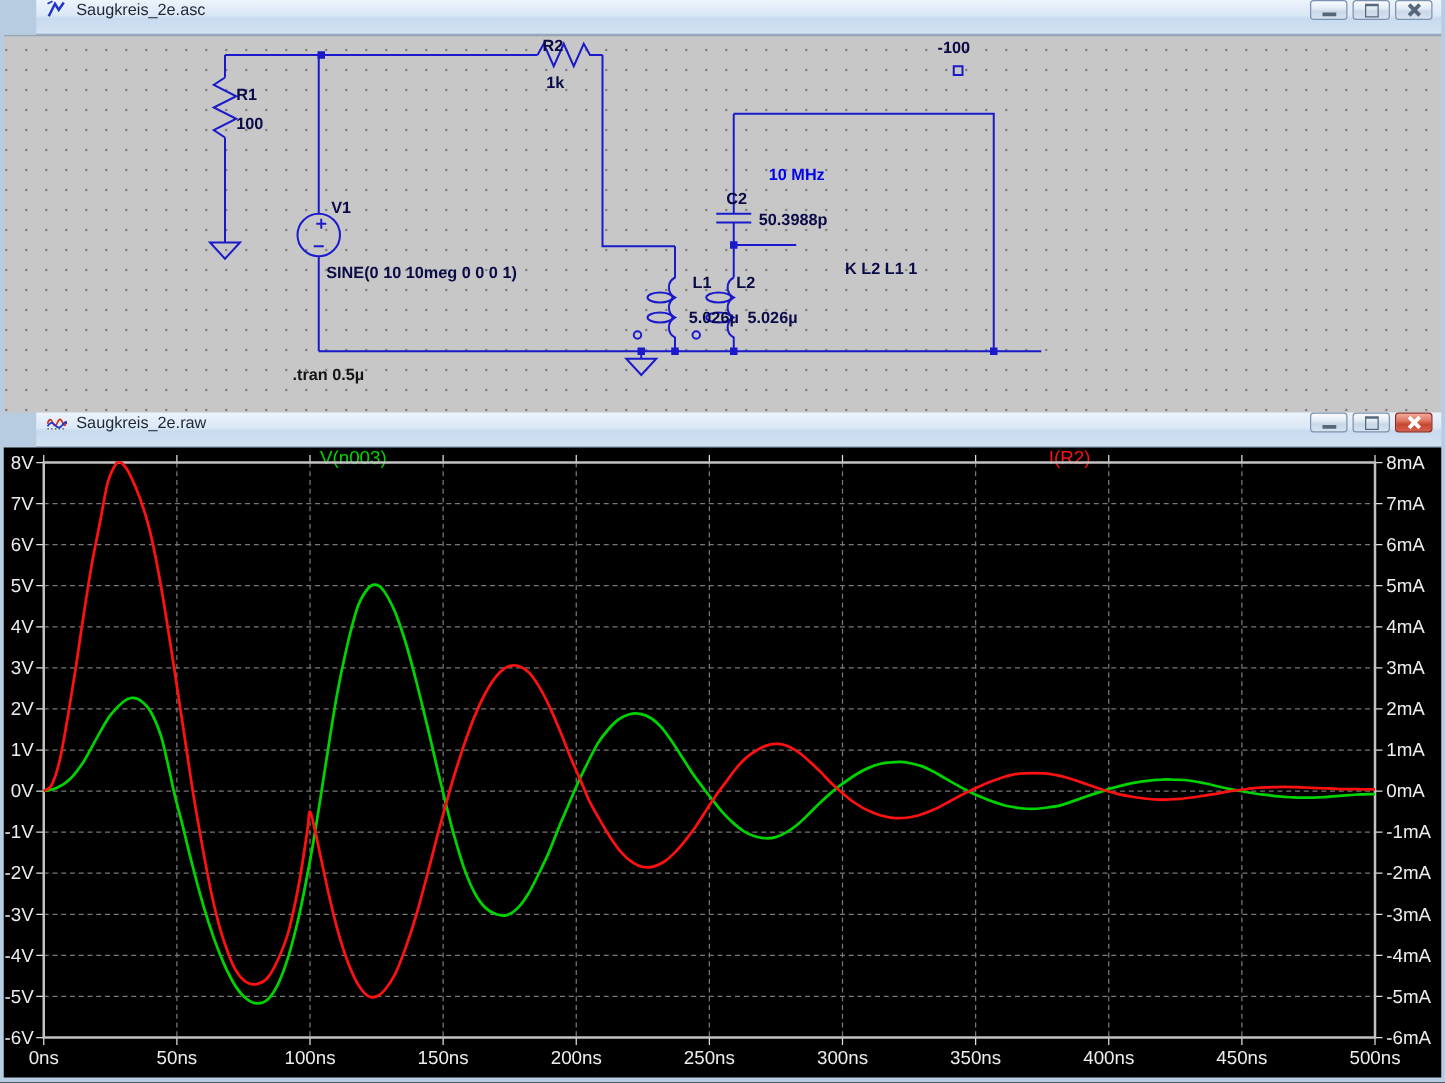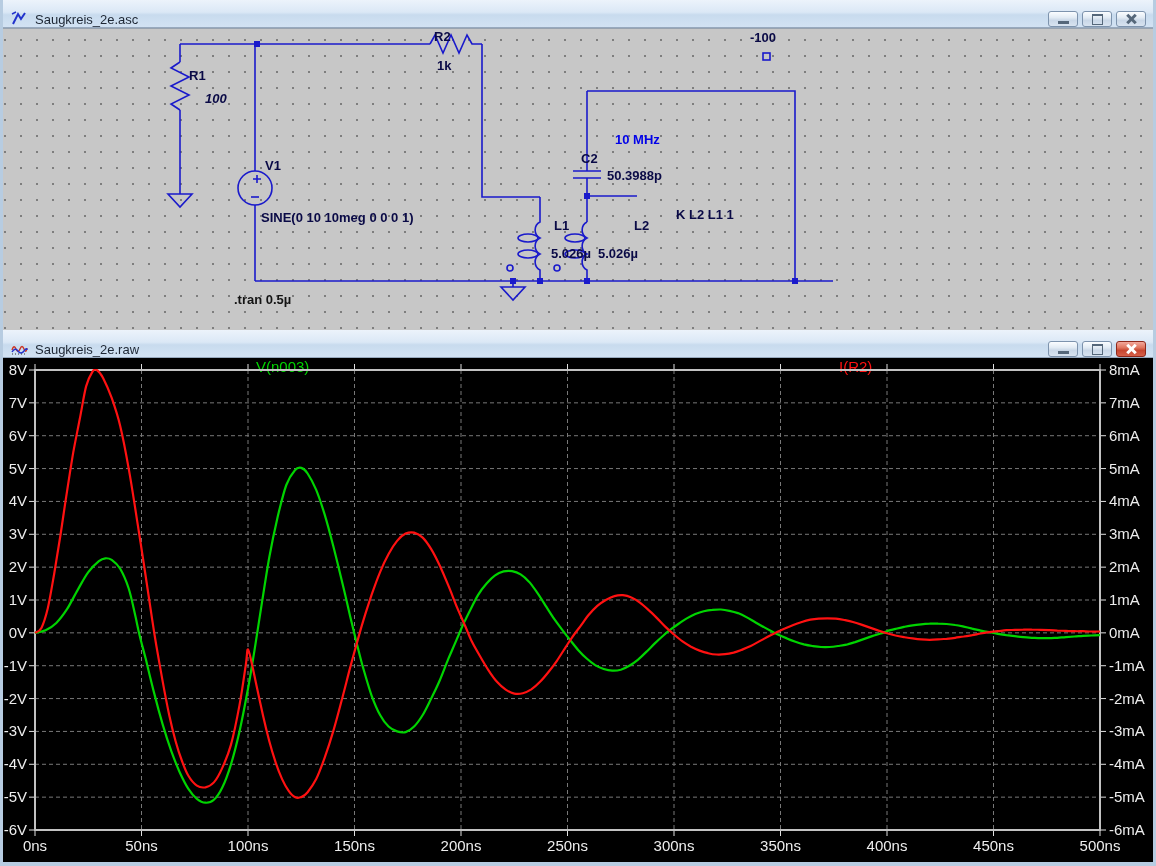--- a/index.html
+++ b/index.html
@@ -2,23 +2,23 @@
 <html><head>
 <meta charset="utf-8">
 <style>
   html,body{margin:0;padding:0;background:#222;}
   .screen{position:relative;width:1156px;height:866px;overflow:hidden;
           font-family:"Liberation Sans",sans-serif;background:#b7cce1;}
   .window{position:absolute;left:0;width:1156px;box-sizing:border-box;background:#b7cce1;
           padding:0 3px;}
   .win-schematic{top:0;height:330px;padding-bottom:8px;}
   .win-plot{top:330px;height:536px;padding-bottom:4px;}
-  .titlebar{height:28px;display:flex;align-items:flex-end;gap:7px;padding:12px 4px 0 8px;
+  .titlebar{height:28px;display:flex;align-items:flex-start;gap:7px;padding:0 4px 0 8px;
             background:linear-gradient(180deg,#ecf3fb 0%,#dbe8f6 45%,#c8dbee 55%,#d2e2f3 100%);
-            box-sizing:border-box;border-bottom:1px solid #97a9be;}
+            box-sizing:border-box;border-bottom:1px solid #97a9be;margin-left:26px;}
   .win-plot .titlebar{height:28px;}
   .win-title{font-size:13px;color:#1d2633;}
   .win-controls{margin-left:auto;display:flex;gap:4px;align-items:center;padding-right:3px;}
   .wbtn{width:30px;height:16px;border:1px solid #7d93ad;border-radius:3px;box-sizing:border-box;
         background:linear-gradient(180deg,#fbfdff,#e2ebf4 40%,#c9d7e7 60%,#d8e3f0);
         display:flex;align-items:center;justify-content:center;cursor:default;}
   .wbtn.close-active{background:linear-gradient(180deg,#f2a99c,#e07660 40%,#c74630 60%,#d65f49);
         border-color:#8f281b;}
   .g-min{width:11px;height:3px;background:#55677a;margin-top:7px;}
   .g-box{width:9px;height:8px;border:1px solid #55677a;border-top:2px solid #55677a;background:transparent;}
@@ -110,29 +110,29 @@
           <rect x="507" y="250" width="6" height="6"></rect>
           <rect x="534" y="250" width="6" height="6"></rect>
           <rect x="581" y="250" width="6" height="6"></rect>
           <rect x="789" y="250" width="6" height="6"></rect>
         </g>
       </svg>
       <div id="schematic-labels">
           <span style="left: 431px; top: 1px; color: rgb(10, 10, 70);">R2</span>
           <span style="left: 434px; top: 30px; color: rgb(10, 10, 70);">1k</span>
           <span style="left: 186px; top: 40px; color: rgb(10, 10, 70);">R1</span>
-          <span style="left: 202px; top: 63px; color: rgb(10, 10, 70); font-style: italic;">100</span>
+          <span style="left: 186px; top: 63px; color: rgb(10, 10, 70);">100</span>
           <span style="left: 262px; top: 130px; color: rgb(10, 10, 70);">V1</span>
           <span style="left: 258px; top: 182px; color: rgb(10, 10, 70);">SINE(0 10 10meg 0 0 0 1)</span>
           <span style="left: 612px; top: 104px; color: rgb(2, 2, 232);">10 MHz</span>
           <span style="left: 578px; top: 123px; color: rgb(10, 10, 70);">C2</span>
           <span style="left: 604px; top: 140px; color: rgb(10, 10, 70);">50.3988p</span>
           <span style="left: 551px; top: 190px; color: rgb(10, 10, 70);">L1</span>
           <span style="left: 548px; top: 218px; color: rgb(10, 10, 70);">5.026µ</span>
-          <span style="left: 631px; top: 190px; color: rgb(10, 10, 70);">L2</span>
+          <span style="left: 586px; top: 190px; color: rgb(10, 10, 70);">L2</span>
           <span style="left: 595px; top: 218px; color: rgb(10, 10, 70);">5.026µ</span>
           <span style="left: 645px; top: 179px; color: rgb(10, 10, 70); margin-left: 28px;">K L2 L1 1</span>
           <span style="left: 747px; top: 2px; color: rgb(10, 10, 70);">-100</span>
           <span style="left: 231px; top: 264px; color: rgb(20, 20, 20); text-align: right;">.tran 0.5µ</span>
         </div>
     </div>
   </section>
 
   <section class="window win-plot">
     <header class="titlebar">

